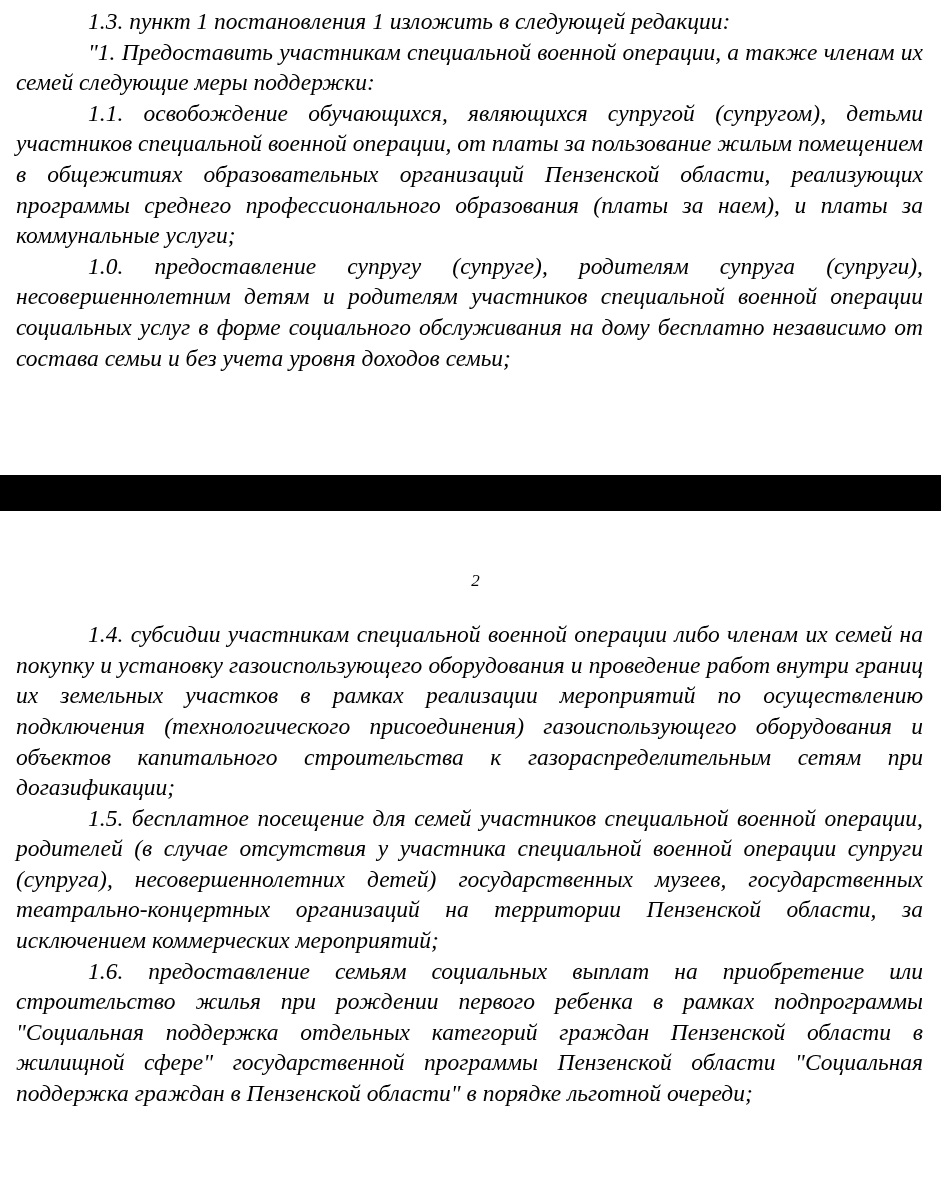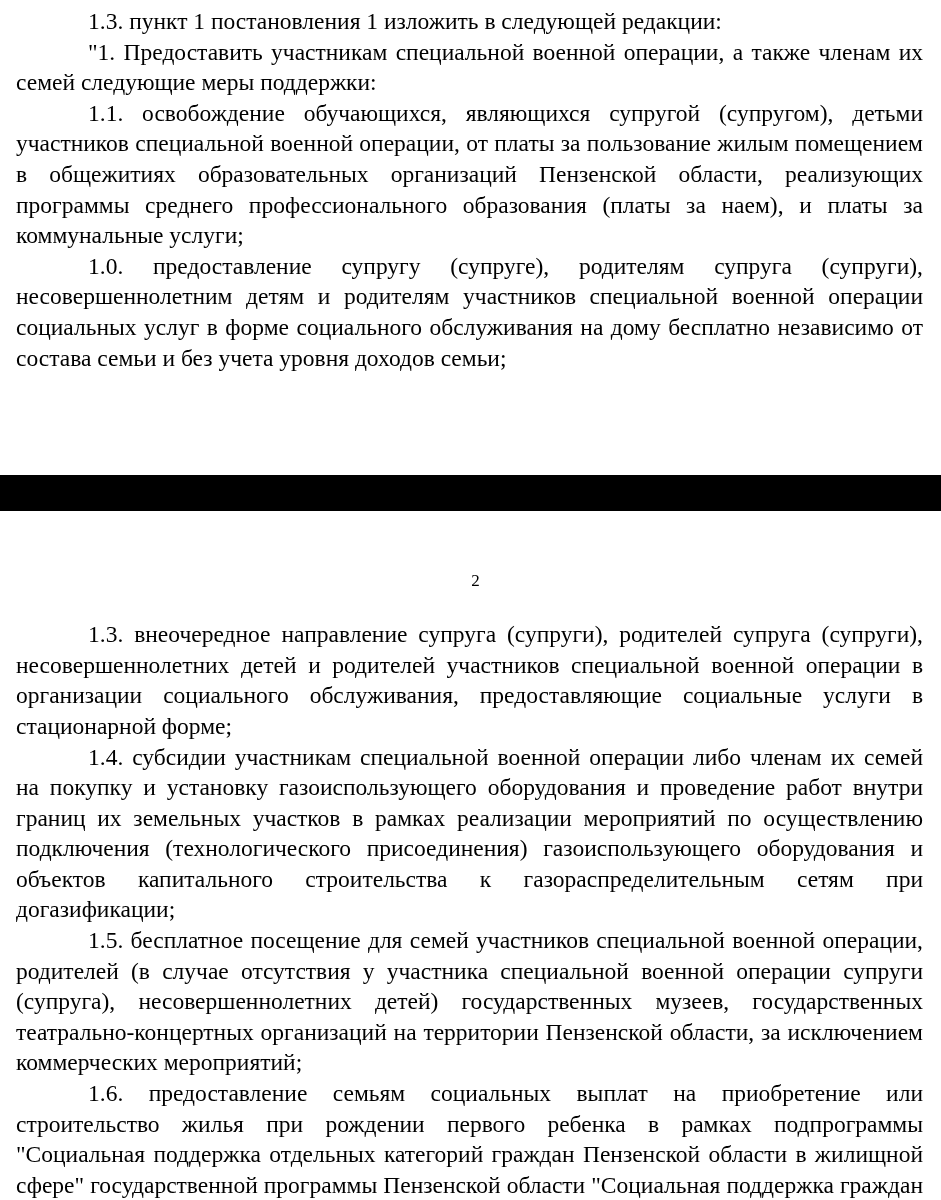--- a/index.html
+++ b/index.html
@@ -11,20 +11,21 @@
     width: 941px;
     height: 1200px;
     font-family: "Liberation Serif", "DejaVu Serif", serif;
     color: #000000;
     overflow: hidden;
   }
   .doc {
     width: 941px;
     height: 1200px;
     position: relative;
+    font-style: italic;
   }
   .page {
     box-sizing: border-box;
     padding: 0 18px 0 16px;
   }
   .page-top {
     padding-top: 6px;
   }
   p.para {
     margin: 0;
@@ -73,19 +74,18 @@
   </section>
 
   <div class="gap-block"></div>
 
   <div class="band"></div>
 
   <section class="page page-two">
     <div class="page-gap"></div>
     <p class="page-number">2</p>
     <div class="page-number-gap"></div>
-    <p class="para">1.3. внеочередное направление супруга (супруги), родителей супруга (супруги), несовершеннолетних детей и родителей участников специальной военной операции в организации социального обслуживания, предоставляющие социальные услуги в стационарной форме;</p>
     <p class="para">1.4. субсидии участникам специальной военной операции либо членам их семей на покупку и установку газоиспользующего оборудования и проведение работ внутри границ их земельных участков в рамках реализации мероприятий по осуществлению подключения (технологического присоединения) газоиспользующего оборудования и объектов капитального строительства к газораспределительным сетям при догазификации;</p>
     <p class="para">1.5. бесплатное посещение для семей участников специальной военной операции, родителей (в случае отсутствия у участника специальной военной операции супруги (супруга), несовершеннолетних детей) государственных музеев, государственных театрально-концертных организаций на территории Пензенской области, за исключением коммерческих мероприятий;</p>
     <p class="para">1.6. предоставление семьям социальных выплат на приобретение или строительство жилья при рождении первого ребенка в рамках подпрограммы "Социальная поддержка отдельных категорий граждан Пензенской области в жилищной сфере" государственной программы Пензенской области "Социальная поддержка граждан в Пензенской области" в порядке льготной очереди;</p>
   </section>
 
 </div>
 
 </body></html>

